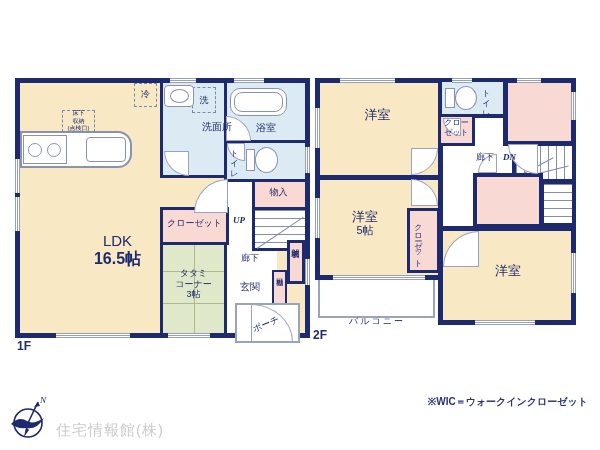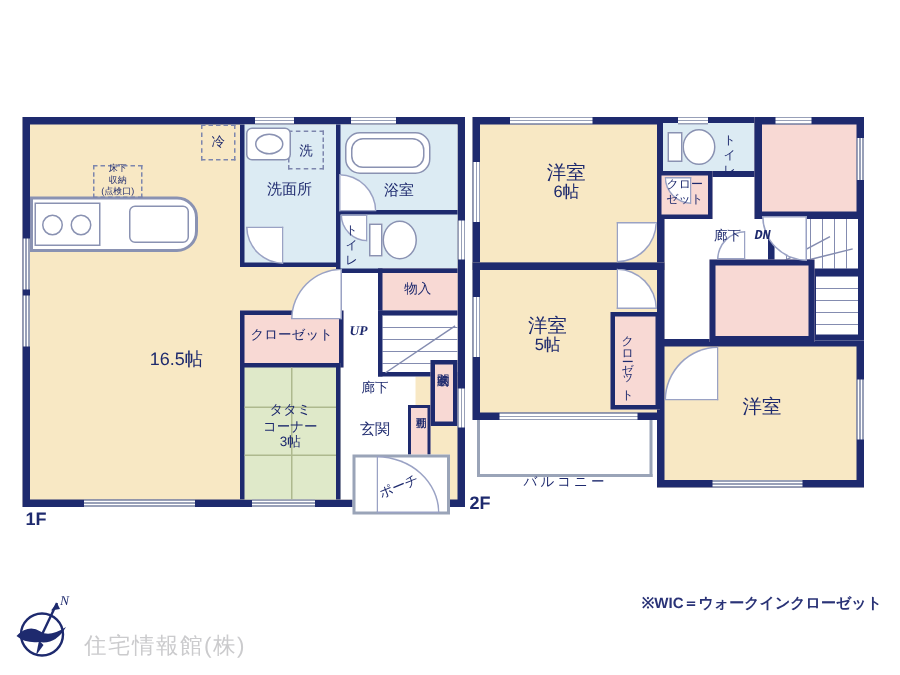--- a/index.html
+++ b/index.html
@@ -92,30 +92,31 @@
     <div class="winh" style="left:150px;top:-5px;width:26px;"></div>
     <div class="winh" style="left:214px;top:-5px;width:30px;"></div>
     <div class="winv" style="left:-5px;top:76px;height:34px;"></div>
     <div class="winv" style="left:-5px;top:114px;height:34px;"></div>
     <div class="winh" style="left:36px;bottom:-5px;width:74px;"></div>
     <div class="winh" style="left:148px;bottom:-5px;width:42px;"></div>
     <div class="winv" style="right:-5px;top:64px;height:26px;"></div>
     <div class="winv" style="right:-5px;top:176px;height:26px;"></div>
 
     <div class="lbl" style="left:50px;top:149px;width:95px;font-size:15px;">
-      <div style="font-size:12px;">16.5帖</div>
+      <div>LDK</div>
+      <div style="font-size:16px;font-weight:bold;">16.5帖</div>
     </div>
     <div class="lbl" style="left:42px;top:27px;width:33px;font-size:6px;line-height:1.25;">
       <div>床下</div>
       <div>収納</div>
       <div>(点検口)</div>
     </div>
     <div class="lbl" style="left:114px;top:6px;width:23px;font-size:9px;">冷</div>
     <div class="lbl" style="left:172px;top:12px;width:24px;font-size:9px;">洗</div>
-    <div class="lbl" style="left:143px;top:38px;width:60px;">洗面所</div>
+    <div class="lbl" style="left:143px;top:38px;width:60px;padding-left:24px;">洗面所</div>
     <div class="lbl" style="left:226px;top:39px;width:40px;">浴室</div>
     <div class="lbl vert" style="left:209px;top:61px;font-size:8px;">トイレ</div>
     <div class="lbl" style="left:236px;top:104px;width:45px;font-size:9px;">物入</div>
     <div class="lbl it" style="left:213px;top:132px;font-size:9px;">UP</div>
     <div class="lbl" style="left:141px;top:135px;width:67px;font-size:9px;">クローゼット</div>
     <div class="lbl" style="left:142px;top:185px;width:63px;font-size:9px;">
       <div>タタミ</div>
       <div>コーナー</div>
       <div>3帖</div>
     </div>
@@ -159,26 +160,25 @@
     <div class="winh" style="left:202px;top:0;width:24px;"></div>
     <div class="winv" style="left:0;top:30px;height:40px;"></div>
     <div class="winv" style="left:0;top:120px;height:40px;"></div>
     <div class="winv" style="left:256px;top:14px;height:28px;"></div>
     <div class="winv" style="left:256px;top:175px;height:40px;"></div>
     <div class="winh" style="left:160px;top:242px;width:60px;"></div>
     <div class="winh" style="left:18px;top:197px;width:92px;"></div>
 
     <div class="lbl" style="left:15px;top:29px;width:95px;font-size:13px;">
       <div>洋室</div>
-      <div style="font-size:11px;">6帖</div>
     </div>
     <div class="lbl vert" style="left:166px;top:6px;font-size:8px;">トイレ</div>
     <div class="lbl" style="left:126px;top:40px;width:31px;font-size:8px;white-space:normal;line-height:1.3;">クローゼット</div>
     <div class="lbl" style="left:153px;top:74px;width:34px;font-size:9px;">廊下</div>
-    <div class="lbl it" style="left:188px;top:74px;font-size:9px;font-family:Liberation Mono, monospace;">DN</div>
+    <div class="lbl it" style="left:188px;top:74px;font-size:9px;">DN</div>
     <div class="lbl" style="left:5px;top:131px;width:90px;font-size:13px;">
       <div>洋室</div>
       <div style="font-size:11px;">5帖</div>
     </div>
     <div class="lbl vert" style="left:98px;top:138px;height:50px;font-size:8px;letter-spacing:0;white-space:normal;">クローゼット</div>
     <div class="lbl" style="left:148px;top:185px;width:90px;font-size:13px;">
       <div>洋室</div>
     </div>
     <div class="lbl" style="left:17px;top:214px;width:90px;font-size:9px;letter-spacing:2px;margin-top:24px;">バルコニー</div>
     <div class="floorlbl" style="left:-2px;bottom:-12px;">2F</div>

